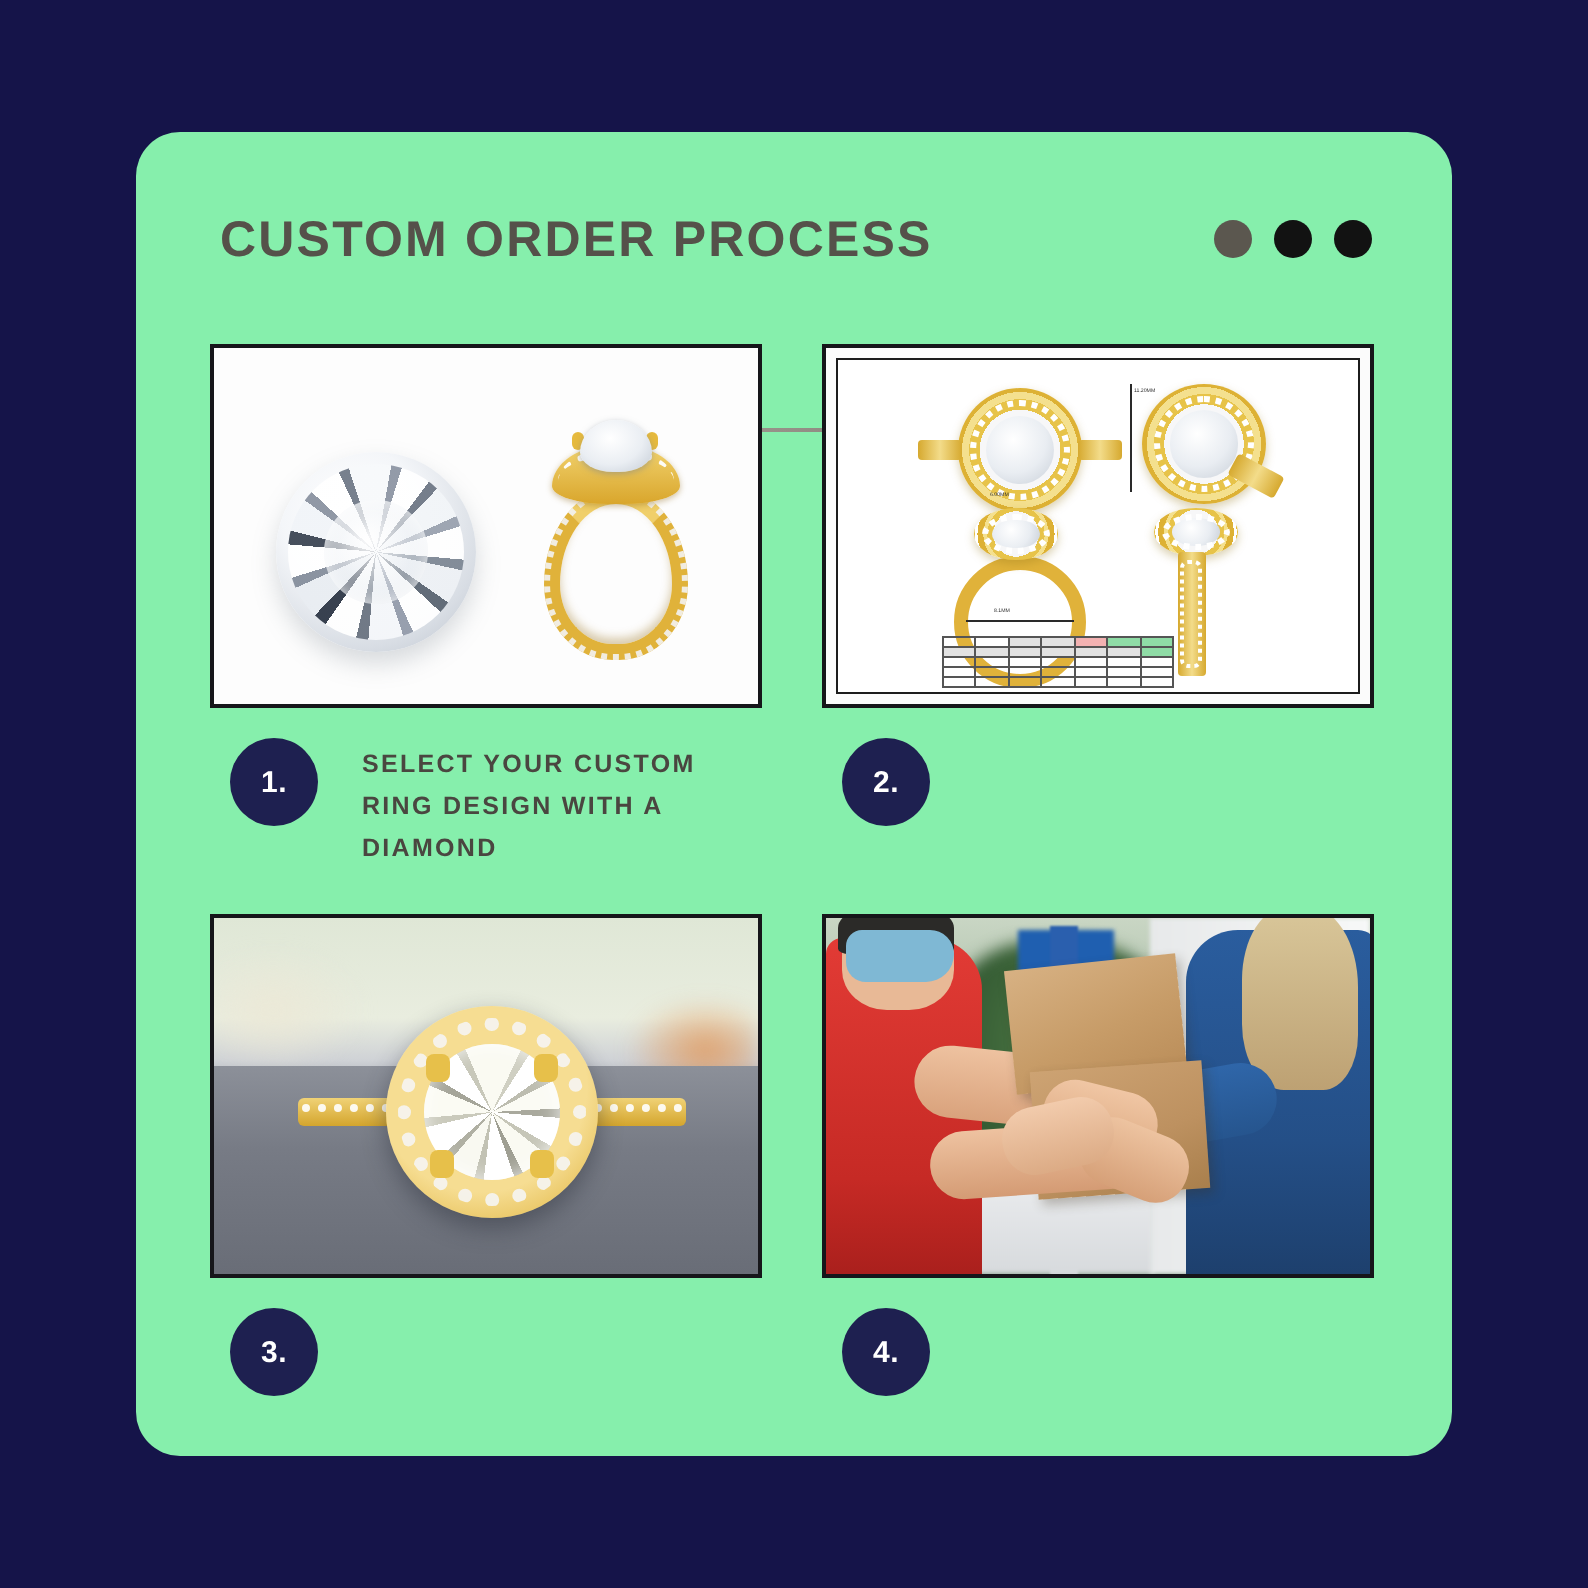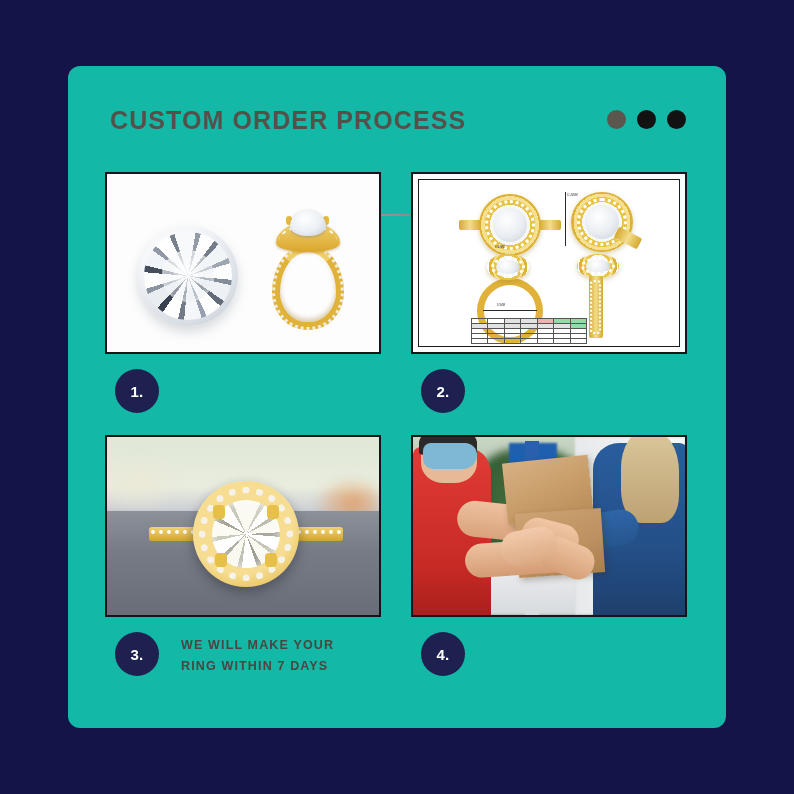--- a/index.html
+++ b/index.html
@@ -13,22 +13,22 @@
     font-family: "Liberation Sans", sans-serif;
     overflow: hidden;
   }
 
   #infographic-card {
     position: absolute;
     left: 68px;
     top: 66px;
     width: 658px;
     height: 662px;
-    background: #14b8a6;
-    border-radius: 12px;
+    background: #86efac;
+    border-radius: 22px;
     box-sizing: border-box;
     padding: 12px;
   }
 
   
   #card-header {
     position: absolute;
     left: 42px;
     top: 32px;
     width: 576px;
@@ -490,20 +490,21 @@
           <div class="ring-band-pave"></div>
           <div class="ring-halo"></div>
           <div class="ring-halo-stones"></div>
           <div class="ring-prong" style="left:32px; top:12px;"></div>
           <div class="ring-prong" style="left:69px; top:12px;"></div>
           <div class="ring-center-stone"></div>
         </div>
       </div>
       <div class="step-caption">
         <div class="step-badge">1.</div>
+        <div class="step-text">SELECT YOUR CUSTOM RING DESIGN WITH A DIAMOND</div>
       </div>
     </div>
 
     <div class="step-cell">
       <div class="step-figure art2">
         <div class="cad-frame">
 
           <div class="cad-ring-top" style="left:60px; top:14px; width:62px; height:62px;"></div>
           <div class="cad-halo-dots" style="left:66px; top:20px; width:50px; height:50px;"></div>
           <div class="cad-shank" style="left:40px; top:40px; width:22px; height:10px;"></div>
@@ -602,21 +603,20 @@
           <div class="photo-halo-stones"></div>
           <div class="photo-center"></div>
           <div class="photo-prong" style="left:20px; top:24px;"></div>
           <div class="photo-prong" style="right:20px; top:24px;"></div>
           <div class="photo-prong" style="left:22px; bottom:20px;"></div>
           <div class="photo-prong" style="right:22px; bottom:20px;"></div>
         </div>
       </div>
       <div class="step-caption">
         <div class="step-badge">3.</div>
-        <div class="step-text">WE WILL MAKE YOUR RING WITHIN 7 DAYS</div>
       </div>
     </div>
 
     <div class="step-cell">
       <div class="step-figure art4">
         <div class="d-sky"></div>
         <div class="d-trees"></div>
         <div class="d-sign-blue"></div>
         <div class="d-signpost"></div>
         <div class="d-van"></div>

